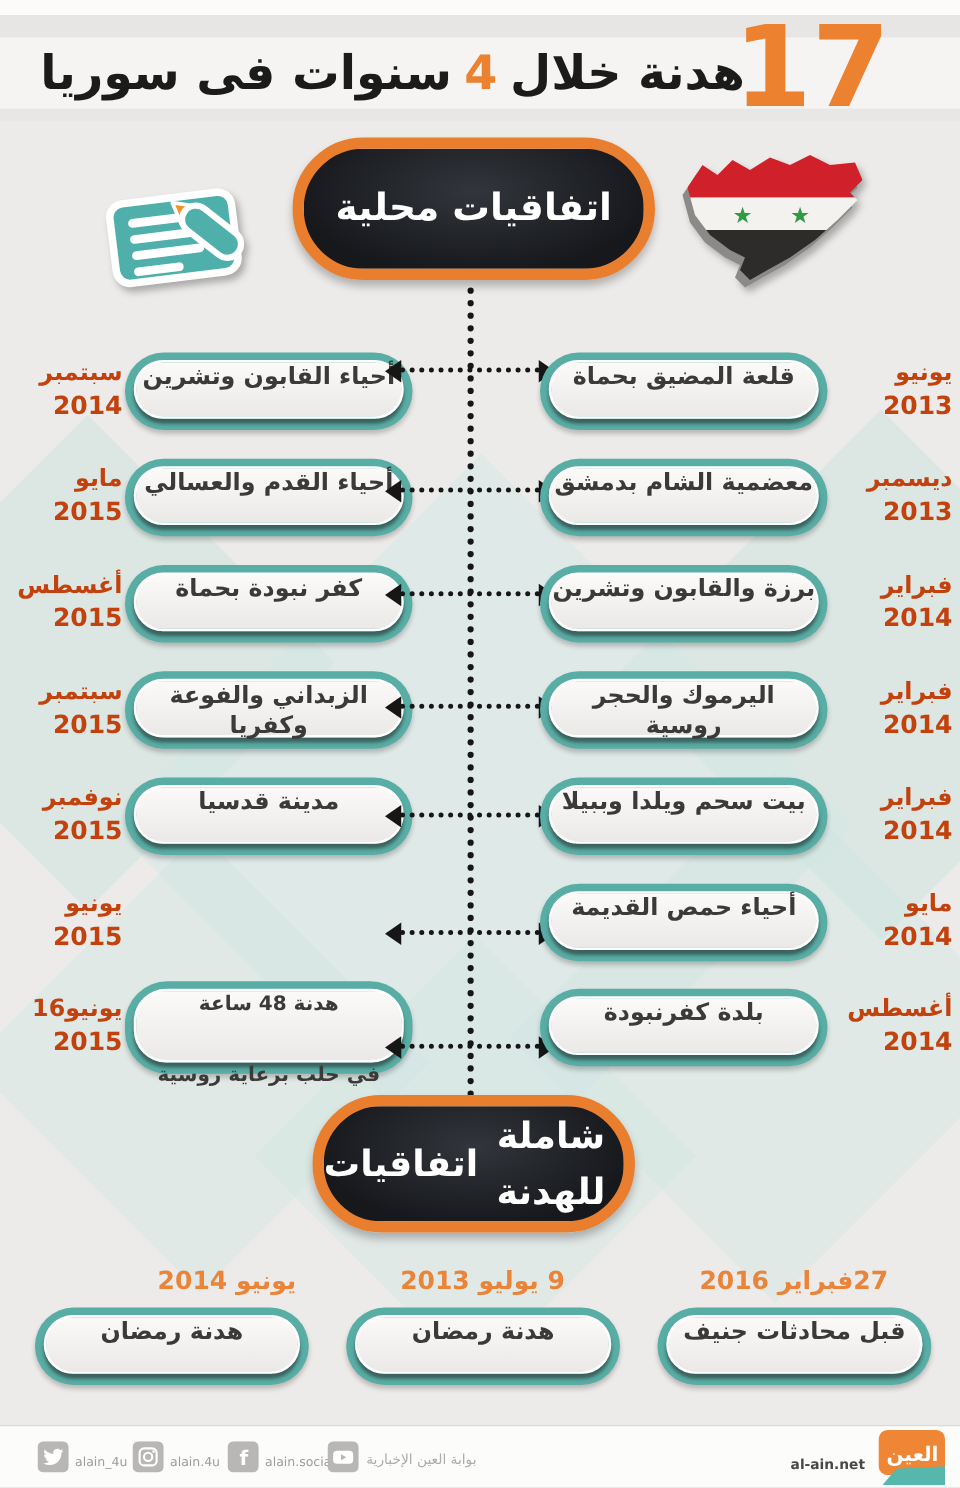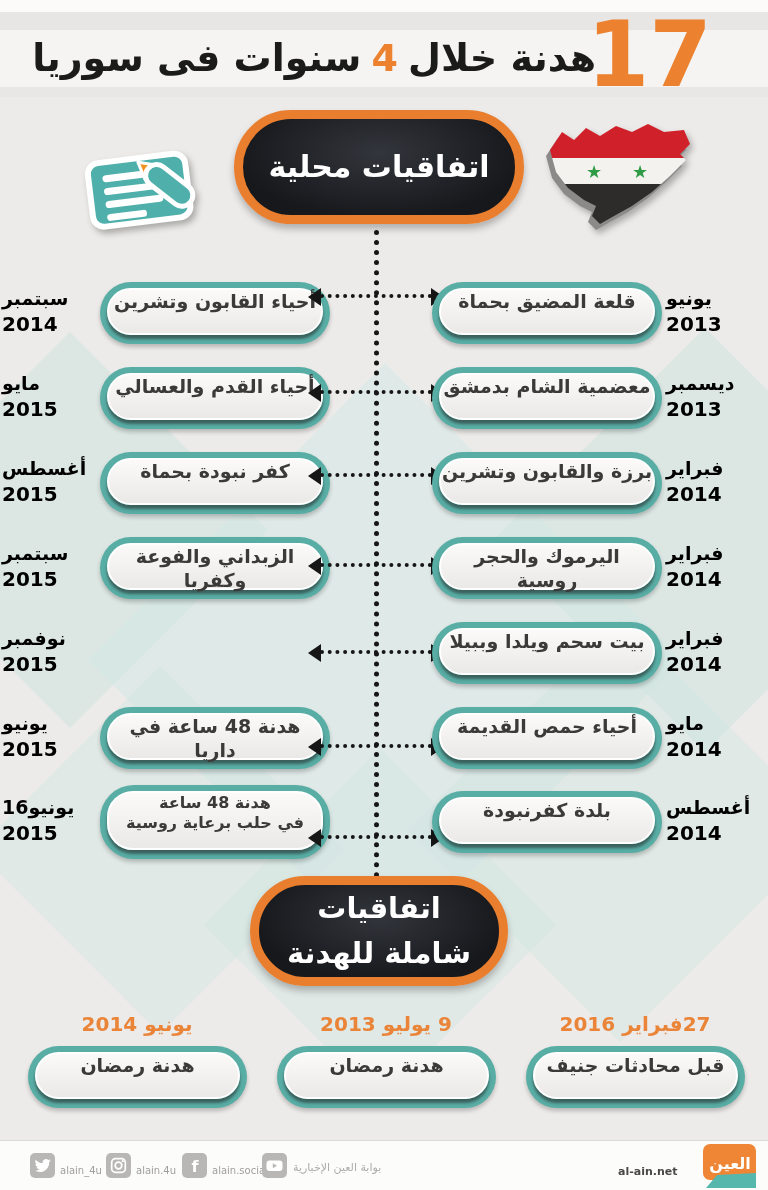--- a/index.html
+++ b/index.html
@@ -13,55 +13,55 @@
   .band-title{top:30px;height:57px;background:#f5f4f2;}
   .band-under{top:87px;height:10px;background:#e9e7e5;}
 
   
   .diamond{position:absolute;transform:rotate(45deg);z-index:0;}
 
   .big-number{position:absolute;top:10px;right:56px;font-size:90px;line-height:1;font-weight:bold;color:#ec822f;z-index:3;}
   .main-title{position:absolute;top:36px;right:172px;direction:rtl;font-size:38px;font-weight:bold;color:#1b1b19;white-space:nowrap;z-index:3;}
   .main-title .num{color:#ec822f;margin:0 10px;}
 
-  .badge{position:absolute;background:radial-gradient(ellipse at 50% 35%,#32353b 0%,#16181c 75%);border:9px solid #e87e2e;border-radius:60px;color:#fff;display:flex;flex-direction:column;align-items:center;justify-content:center;font-weight:bold;text-align:center;box-shadow:0 5px 7px rgba(0,0,0,.25);z-index:3;}
+  .badge{position:absolute;background:radial-gradient(ellipse at 50% 35%,#32353b 0%,#16181c 75%);border:9px solid #e87e2e;border-radius:60px;color:#fff;display:flex;flex-direction:row;align-items:center;justify-content:center;font-weight:bold;text-align:center;box-shadow:0 5px 7px rgba(0,0,0,.25);z-index:3;}
   .badge-1{left:234px;top:110px;width:272px;height:96px;font-size:30px;line-height:1.55;}
   .badge-2{left:250px;top:876px;width:240px;height:92px;font-size:29px;line-height:1.55;}
 
   .icon-art{position:absolute;z-index:2;filter:drop-shadow(3px 4px 3px rgba(0,0,0,.28));}
 
   .vline{position:absolute;left:374px;top:230px;height:648px;width:0;border-left:5px dotted #161616;z-index:1;}
 
   .h-arrow{position:absolute;left:308px;width:136px;height:18px;z-index:2;}
   .h-arrow .shaft{position:absolute;left:12px;right:12px;top:6px;border-top:4px dotted #161616;}
   .h-arrow::before{content:"";position:absolute;left:0;top:0;width:0;height:0;border:9px solid transparent;border-right:13px solid #161616;border-left:0;}
   .h-arrow::after{content:"";position:absolute;right:0;top:0;width:0;height:0;border:9px solid transparent;border-left:13px solid #161616;border-right:0;}
 
   .pill{position:absolute;width:230px;height:62px;background:#58ada5;border-radius:34px;padding:0;box-shadow:0 3px 4px rgba(0,0,0,.22);z-index:2;}
   .pill-inner{position:absolute;left:7px;right:7px;top:6px;bottom:9px;background:linear-gradient(#fbfaf9,#ebe9e7);border:2px solid #fff;border-radius:26px;box-shadow:0 4px 3px rgba(35,35,35,.55);display:flex;flex-direction:column;align-items:center;justify-content:flex-start;direction:rtl;font-weight:bold;color:#3b3a38;font-size:19px;line-height:1.25;text-align:center;}
   .pill.tall{height:74px;}
-  .pill.tall .pill-inner{font-size:16px;}
+  .pill.tall .pill-inner{font-size:16px;gap:37px;}
   .pill.left{left:100px;}
   .pill.right{left:432px;}
 
-  .date{position:absolute;width:96px;text-align:left;color:#000000;font-weight:bold;direction:rtl;z-index:2;}
+  .date{position:absolute;width:96px;text-align:right;color:#c2410c;font-weight:bold;direction:rtl;z-index:2;}
   .date .month{display:block;font-size:19px;line-height:1.3;}
   .date .year{display:block;font-size:20px;line-height:1.3;}
   .date.left{left:2px;}
   .date.right{left:666px;}
   .dir-ltr{direction:ltr;}
 
   .bottom-date{position:absolute;top:1012px;width:200px;text-align:center;color:#ea8438;font-weight:bold;font-size:20px;direction:rtl;z-index:2;}
   .bottom-pill{position:absolute;top:1046px;width:219px;height:62px;}
 
   .footer{position:absolute;left:0;top:1140px;width:768px;height:50px;background:#fcfcfb;border-top:1px solid #dcdad8;z-index:3;}
   .soc-icon{position:absolute;top:12px;width:25px;height:25px;cursor:pointer;}
   .soc-label{position:absolute;top:24px;font-size:10px;color:#a09e9c;cursor:pointer;}
   .portal-text{position:absolute;top:20px;left:293px;font-size:11px;color:#aeacaa;direction:rtl;}
-  .site-text{position:absolute;top:24px;left:618px;width:74px;text-align:left;font-size:11px;color:#4a4846;font-weight:bold;cursor:pointer;}
+  .site-text{position:absolute;top:24px;left:618px;width:74px;text-align:right;font-size:11px;color:#4a4846;font-weight:bold;cursor:pointer;}
   .footer-logo{position:absolute;top:3px;left:702px;cursor:pointer;}
 </style>
 </head>
 <body>
 
 <div class="canvas">
 
   <div class="band band-top"></div>
   <div class="band band-sub"></div>
   <div class="band band-title"></div>
@@ -198,41 +198,41 @@
     </div>
   <div class="date right" style="top:541px;">
       <span class="month">فبراير</span>
       <span class="year">2014</span>
     </div>
 
   <div class="date left" style="top:626px;">
       <span class="month">نوفمبر</span>
       <span class="year">2015</span>
     </div>
+  <div class="pill left" style="top:622px;">
+      <div class="pill-inner">
+        <span>مدينة قدسيا</span>
+      </div>
+    </div>
   <div class="h-arrow" style="top:644px;">
       <div class="shaft"></div>
     </div>
   <div class="pill right" style="top:622px;">
       <div class="pill-inner">
         <span>بيت سحم ويلدا وببيلا</span>
       </div>
     </div>
   <div class="date right" style="top:626px;">
       <span class="month">فبراير</span>
       <span class="year">2014</span>
     </div>
 
   <div class="date left" style="top:711px;">
       <span class="month">يونيو</span>
       <span class="year">2015</span>
-    </div>
-  <div class="pill left" style="top:707px;">
-      <div class="pill-inner">
-        <span>هدنة 48 ساعة في داريا</span>
-      </div>
     </div>
   <div class="h-arrow" style="top:738px;">
       <div class="shaft"></div>
     </div>
   <div class="pill right" style="top:707px;">
       <div class="pill-inner">
         <span>أحياء حمص القديمة</span>
       </div>
     </div>
   <div class="date right" style="top:711px;">
@@ -261,21 +261,21 @@
   <div class="date right" style="top:795px;">
       <span class="month">أغسطس</span>
       <span class="year">2014</span>
     </div>
 
   <div class="badge badge-2">
     <span>اتفاقيات</span>
     <span>شاملة للهدنة</span>
   </div>
 
-  <div class="bottom-date" style="left:37px;">يونيو 2014</div>
+  <div class="bottom-date" style="left:37px;text-align:right;">يونيو 2014</div>
   <div class="bottom-date" style="left:286px;">9 يوليو 2013</div>
   <div class="bottom-date" style="left:535px;">27فبراير 2016</div>
 
   <div class="pill bottom-pill" style="left:28px;">
       <div class="pill-inner">
         <span>هدنة رمضان</span>
       </div>
     </div>
   <div class="pill bottom-pill" style="left:277px;">
       <div class="pill-inner">

